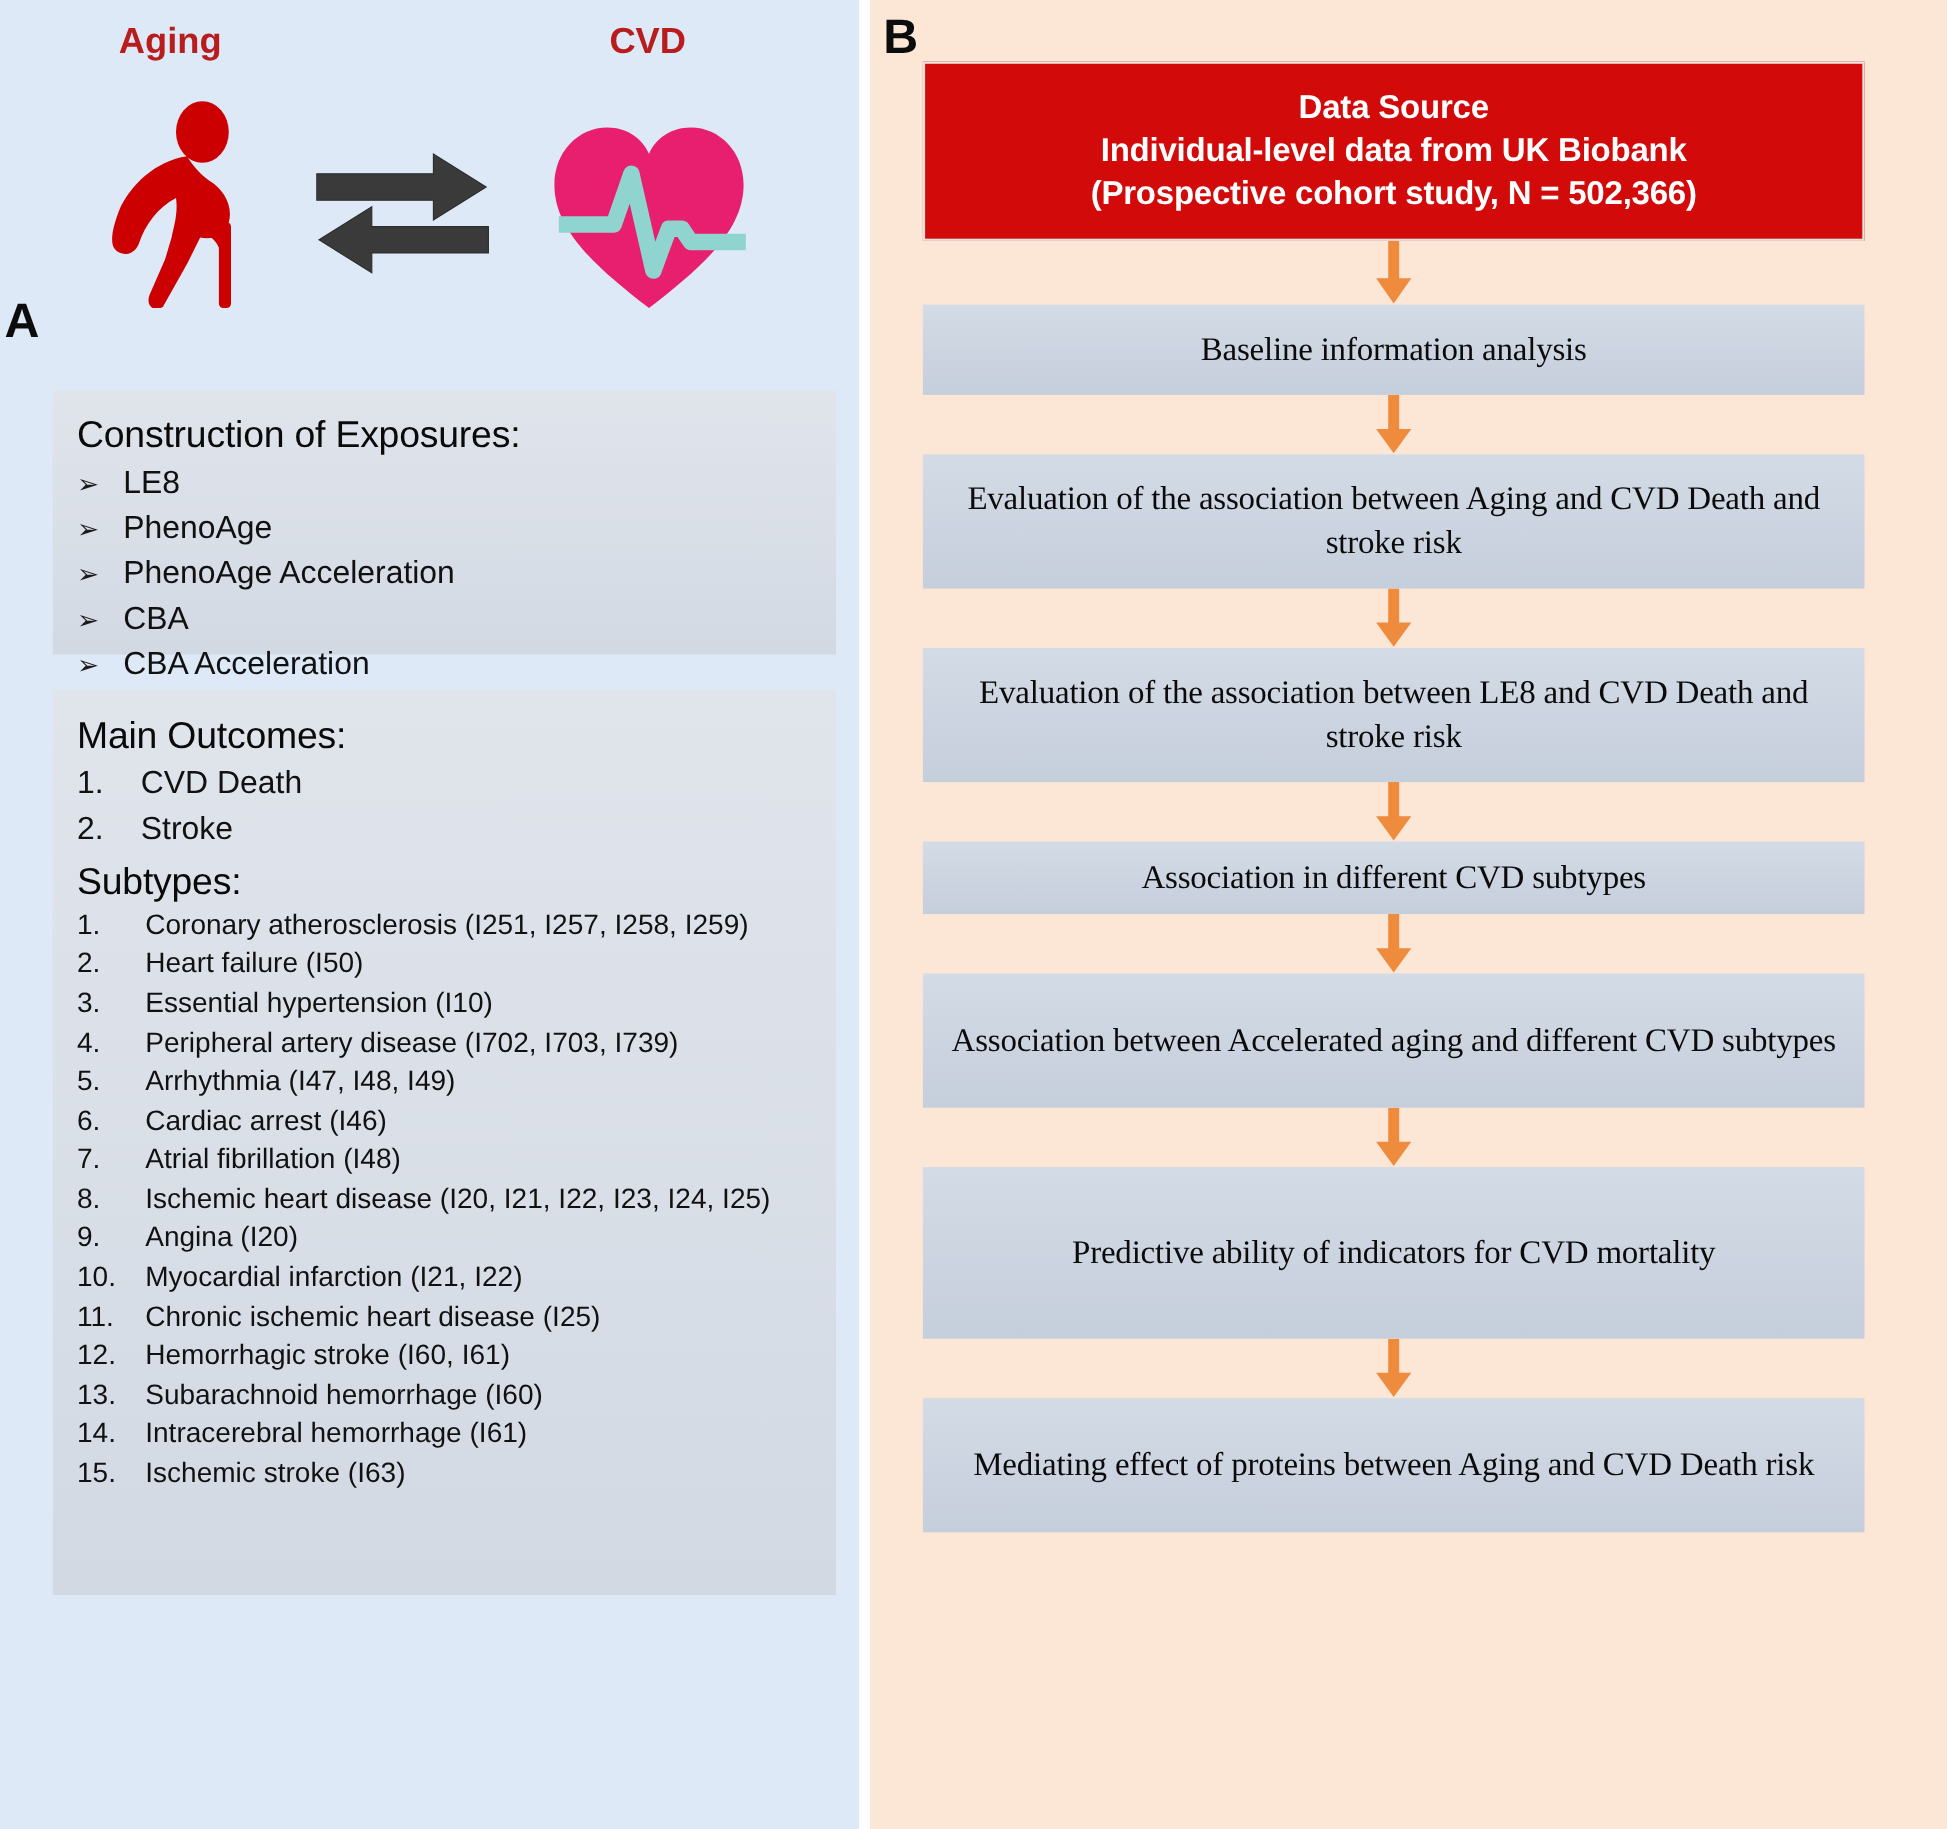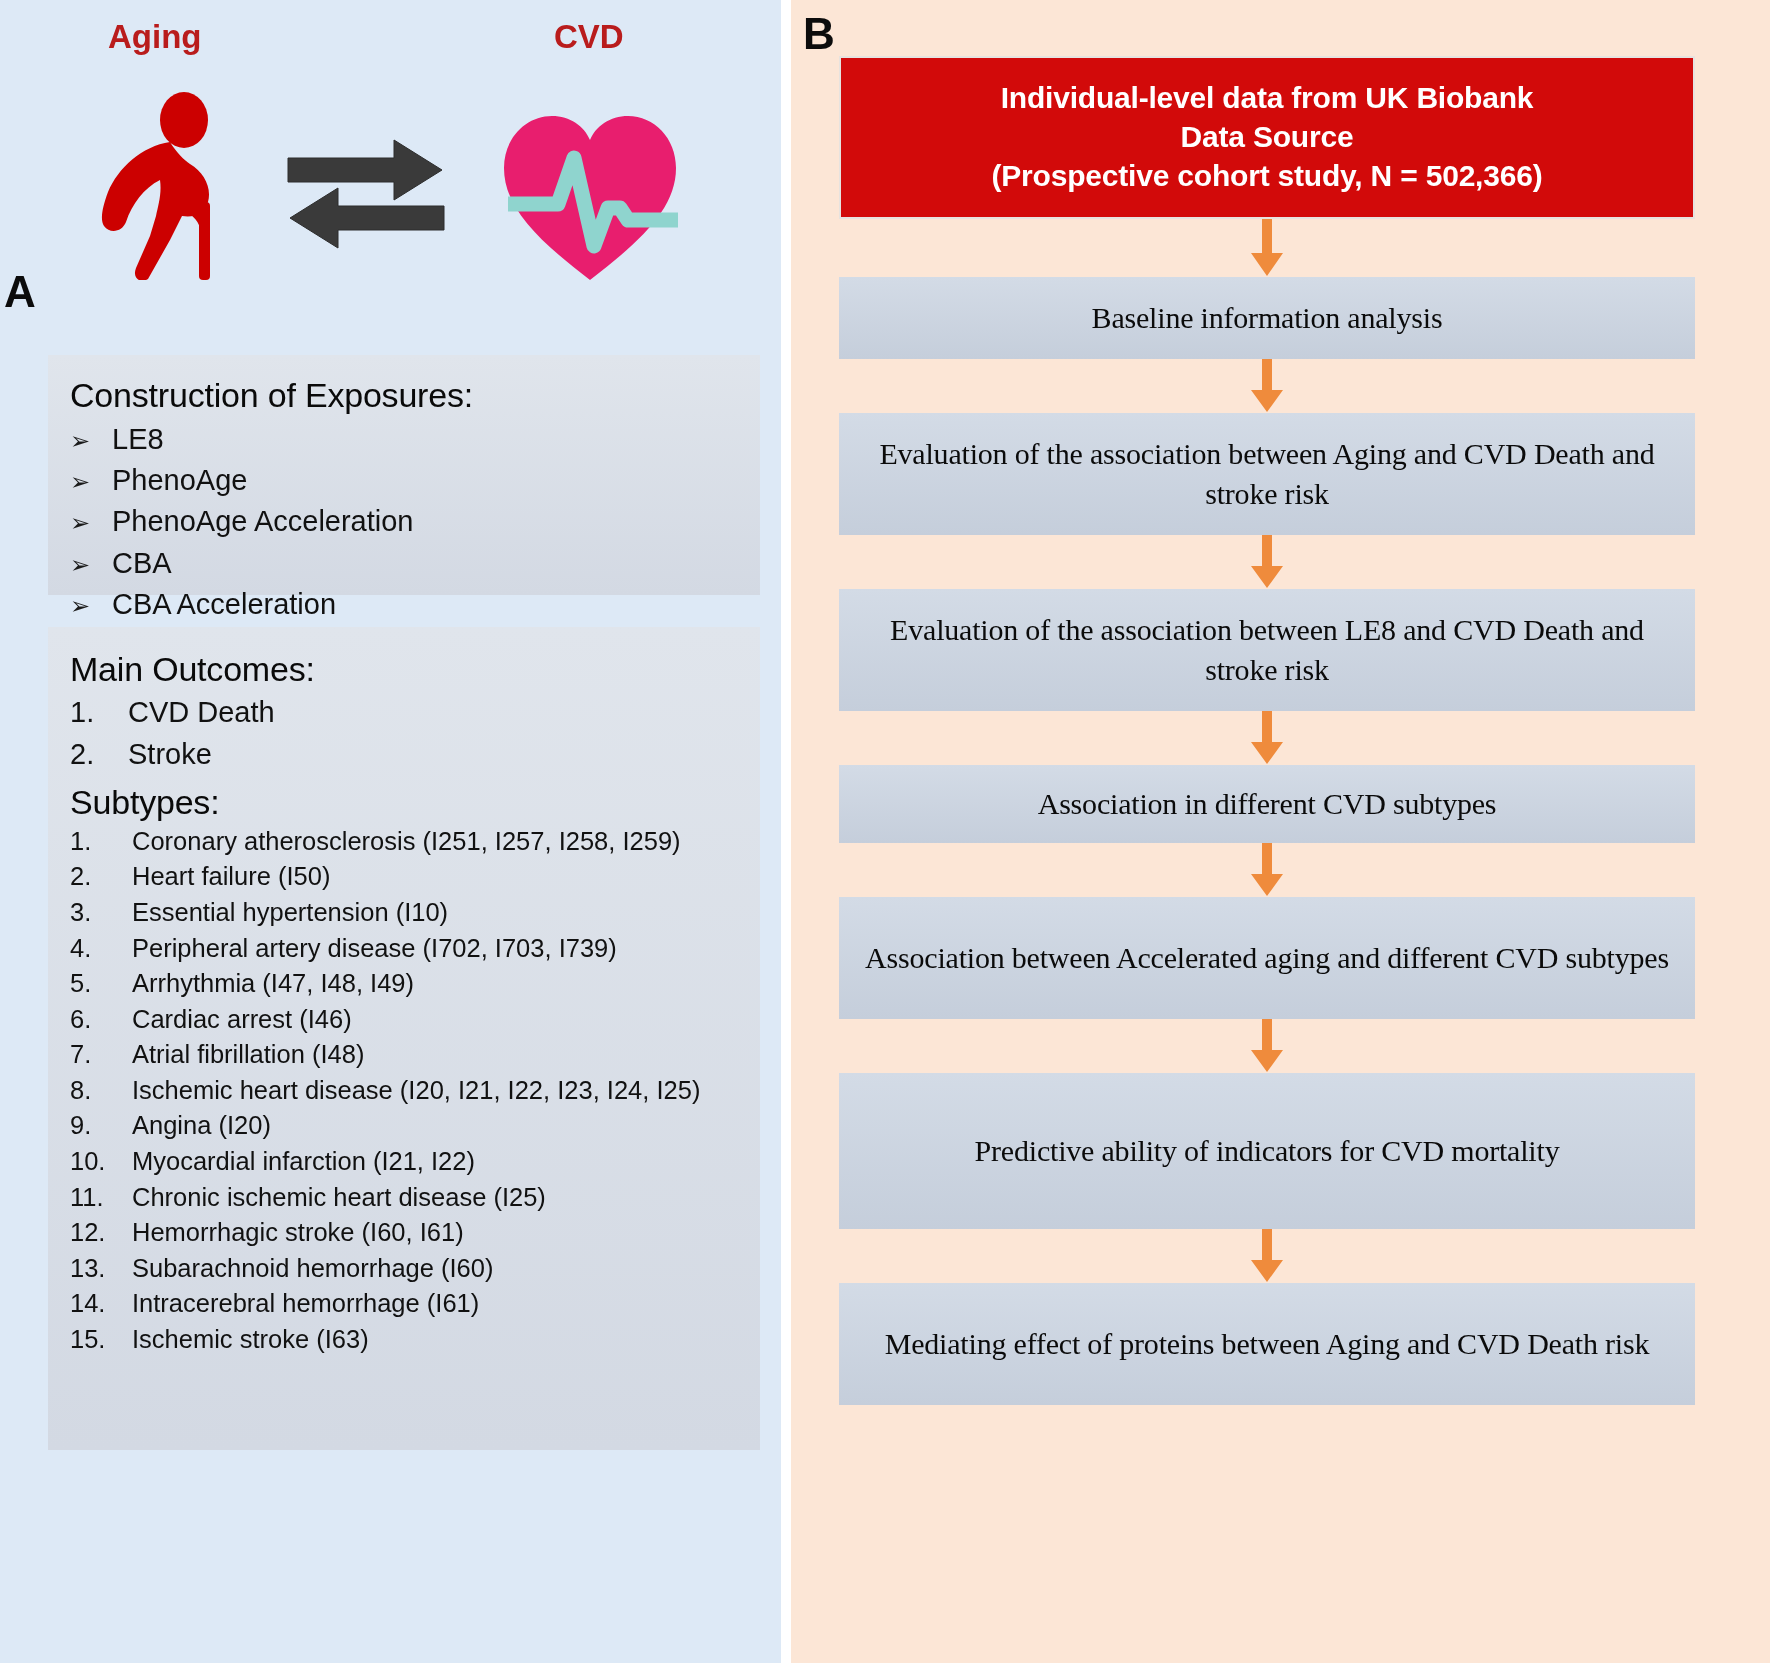--- a/index.html
+++ b/index.html
@@ -332,22 +332,22 @@
   </div>
 
   <div class="panel-divider"></div>
 
   <div class="panel-b">
     <div class="panel-letter panel-letter-b">B</div>
 
     <div class="flow">
 
       <div class="flow-source">
+        <div>Data Source</div>
         <div>Individual-level data from UK Biobank</div>
-        <div>Data Source</div>
         <div>(Prospective cohort study, N = 502,366)</div>
       </div>
 
       <div class="flow-arrow" style="height:58px">
         <svg class="arrow-svg" width="34" height="58" viewBox="0 0 34 58">
           <path d="M12 0 L22 0 L22 34 L33 34 L17 57 L1 34 L12 34 Z" fill="#ef8b3c"></path>
         </svg>
       </div>
 
       <div class="flow-box" style="height:82px;display:flex;align-items:center;justify-content:center">
@@ -373,21 +373,21 @@
       <div class="flow-box" style="height:122px;display:flex;align-items:center;justify-content:center">
         <span>Evaluation of the association between LE8 and CVD Death and stroke risk</span>
       </div>
 
       <div class="flow-arrow" style="height:54px">
         <svg class="arrow-svg" width="34" height="54" viewBox="0 0 34 54">
           <path d="M12 0 L22 0 L22 31 L33 31 L17 53 L1 31 L12 31 Z" fill="#ef8b3c"></path>
         </svg>
       </div>
 
-      <div class="flow-box" style="height:78px;display:flex;align-items:center;justify-content:center">
+      <div class="flow-box" style="height:66px;display:flex;align-items:center;justify-content:center">
         <span>Association in different CVD subtypes</span>
       </div>
 
       <div class="flow-arrow" style="height:54px">
         <svg class="arrow-svg" width="34" height="54" viewBox="0 0 34 54">
           <path d="M12 0 L22 0 L22 31 L33 31 L17 53 L1 31 L12 31 Z" fill="#ef8b3c"></path>
         </svg>
       </div>
 
       <div class="flow-box" style="height:122px;display:flex;align-items:center;justify-content:center">

